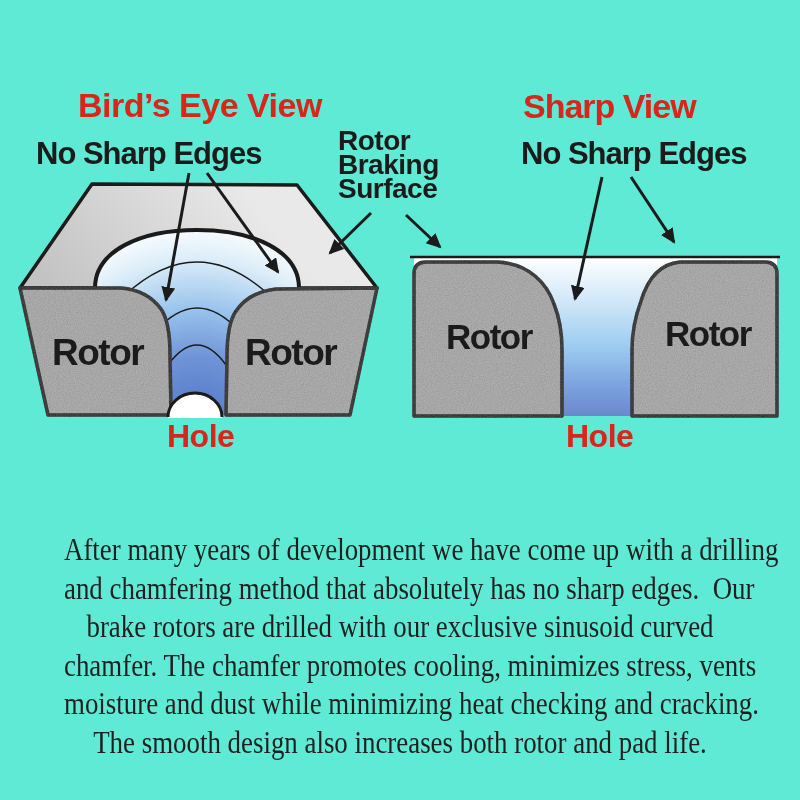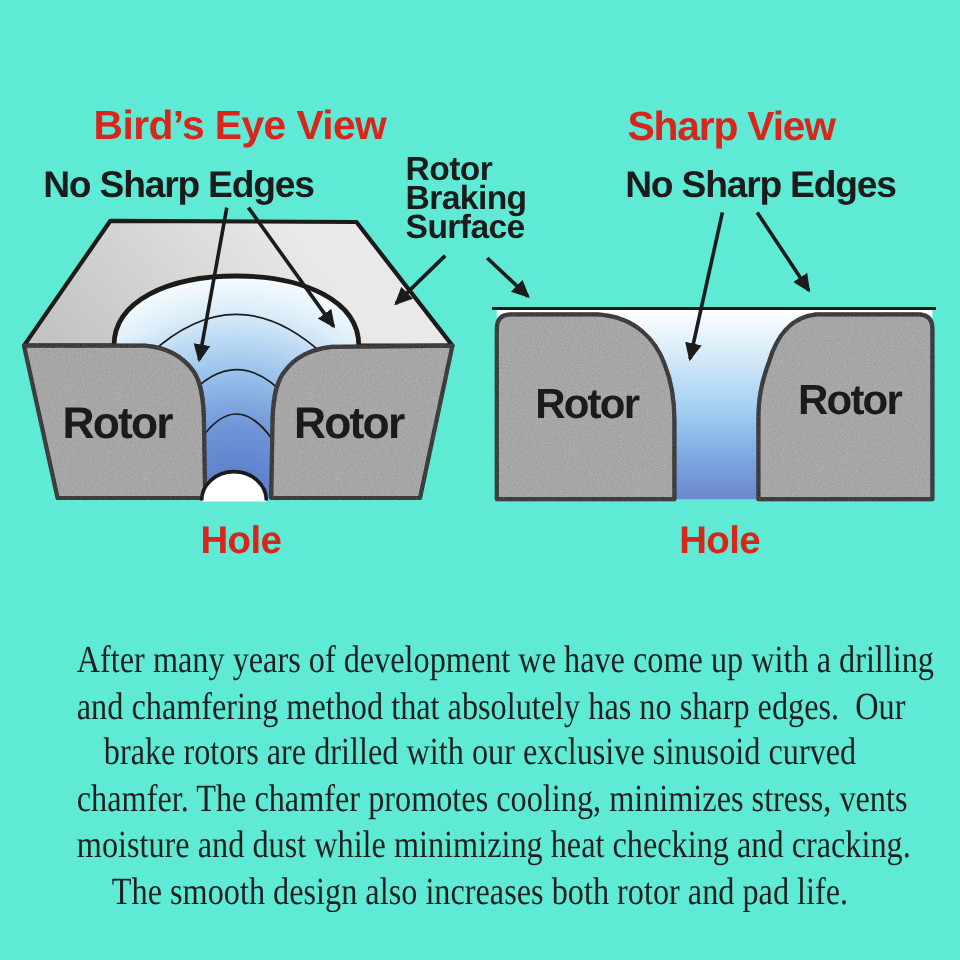--- a/index.html
+++ b/index.html
@@ -11,21 +11,21 @@
   #t-bird{left:78px;top:88px;font-size:34px;letter-spacing:-0.5px;}
   #t-side{left:523px;top:89px;font-size:34px;letter-spacing:-1px;}
   #t-nse-l{left:36px;top:138px;font-size:31px;letter-spacing:-1px;}
   #t-nse-r{left:521px;top:138px;font-size:31px;letter-spacing:-1px;}
   #t-rbs{left:338px;top:129px;font-size:28px;line-height:24px;letter-spacing:-0.5px;}
   .rotor{font-size:37px;letter-spacing:-1.5px;}
   #t-rot-bl{left:52px;top:334px;}
   #t-rot-br{left:245px;top:334px;}
   #t-rot-sl{left:446px;top:319px;font-size:35px;}
   #t-rot-sr{left:665px;top:316px;font-size:35px;}
-  .hole{font-size:32px;letter-spacing:-0.5px;margin-top:14px;}
+  .hole{font-size:32px;letter-spacing:-0.5px;}
   #t-hole-l{left:167px;top:420px;}
   #t-hole-r{left:566px;top:420px;}
   #caption{position:absolute;left:0;top:530px;width:800px;text-align:center;
            font-family:"Liberation Serif","DejaVu Serif",serif;color:#1f1f1f;
            font-size:32px;line-height:38.5px;transform:scaleX(0.84);transform-origin:400px 0;}
   .pline{white-space:pre;}
 </style>
 </head>
 <body>
 

